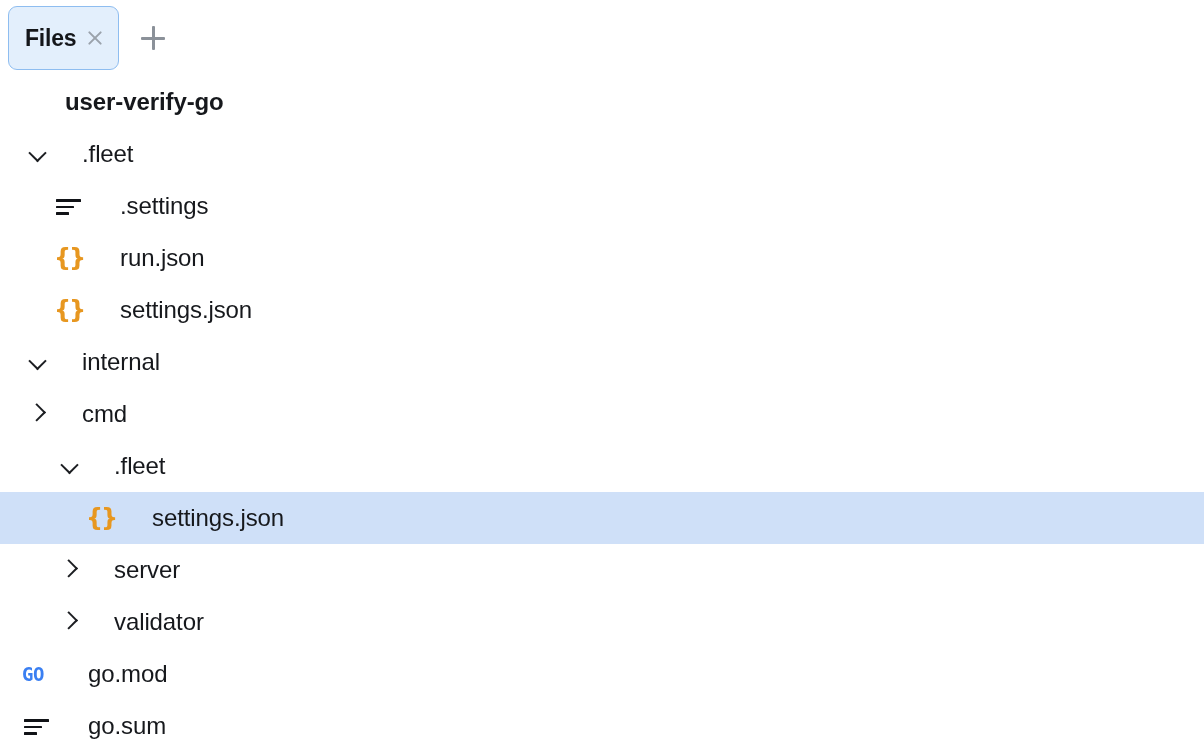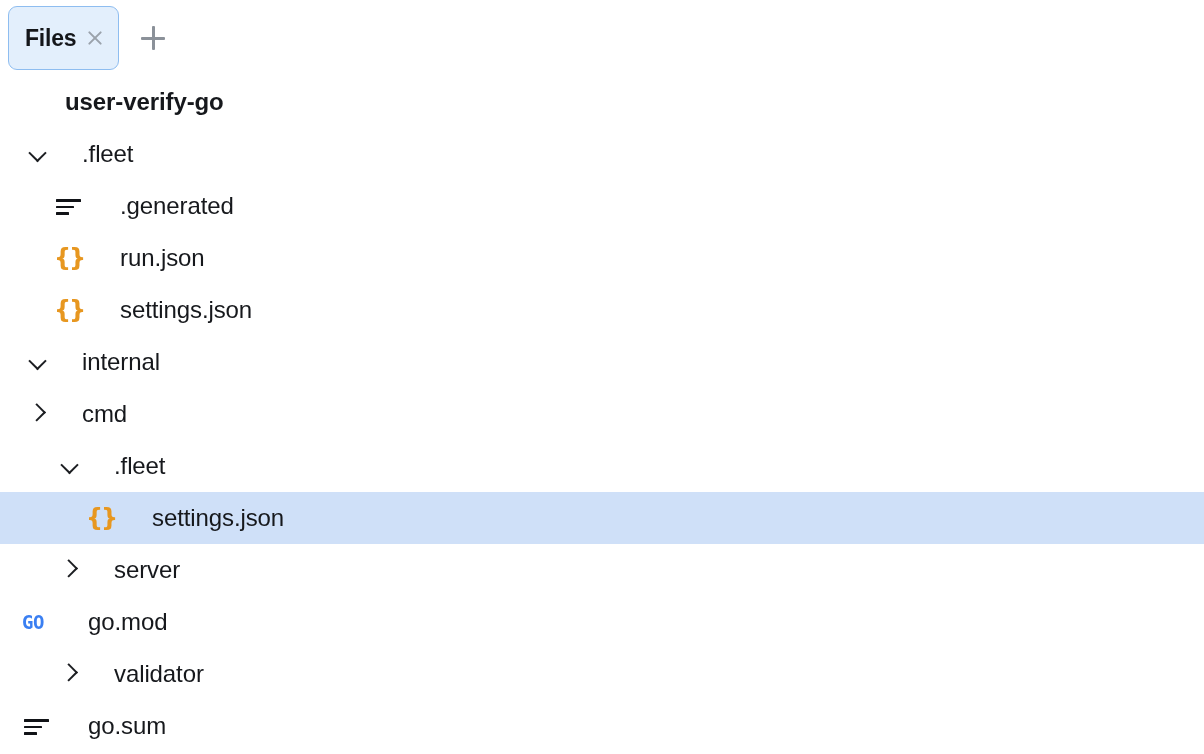--- a/index.html
+++ b/index.html
@@ -194,21 +194,21 @@
         <span class="chev down"></span>
         <span class="row-label">.fleet</span>
       </div>
       <div class="row">
         <span class="indent" style="width: 54px;"></span>
         <span class="ficon icon-lines">
           <span></span>
           <span></span>
           <span></span>
         </span>
-        <span class="row-label">.generated</span>
+        <span class="row-label">.settings</span>
       </div>
       <div class="row">
         <span class="indent" style="width: 54px;"></span>
         <span class="ficon icon-json">{}</span>
         <span class="row-label">run.json</span>
       </div>
       <div class="row">
         <span class="indent" style="width: 54px;"></span>
         <span class="ficon icon-json">{}</span>
         <span class="row-label">settings.json</span>
@@ -232,30 +232,30 @@
         <span class="indent" style="width: 86px;"></span>
         <span class="ficon icon-json">{}</span>
         <span class="row-label">settings.json</span>
       </div>
       <div class="row">
         <span class="indent" style="width: 54px;"></span>
         <span class="chev right"></span>
         <span class="row-label">server</span>
       </div>
       <div class="row">
+        <span class="indent" style="width: 54px;"></span>
+        <span class="chev right"></span>
+        <span class="row-label">validator</span>
+      </div>
+      <div class="row">
         <span class="indent" style="width: 22px;"></span>
         <span class="ficon icon-go">GO</span>
         <span class="row-label">go.mod</span>
       </div>
       <div class="row">
-        <span class="indent" style="width: 54px;"></span>
-        <span class="chev right"></span>
-        <span class="row-label">validator</span>
-      </div>
-      <div class="row">
         <span class="indent" style="width: 22px;"></span>
         <span class="ficon icon-lines">
           <span></span>
           <span></span>
           <span></span>
         </span>
         <span class="row-label">go.sum</span>
       </div>
     </div>
 

